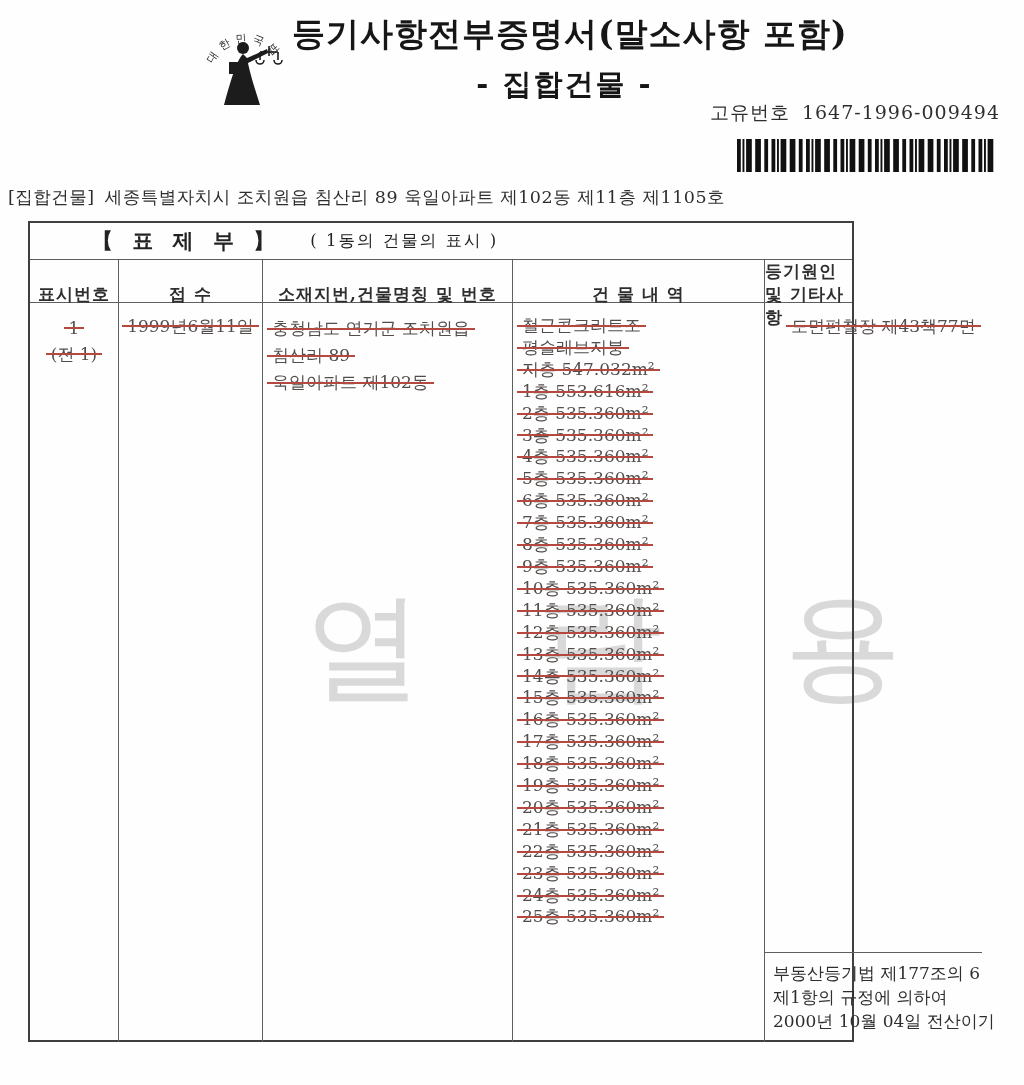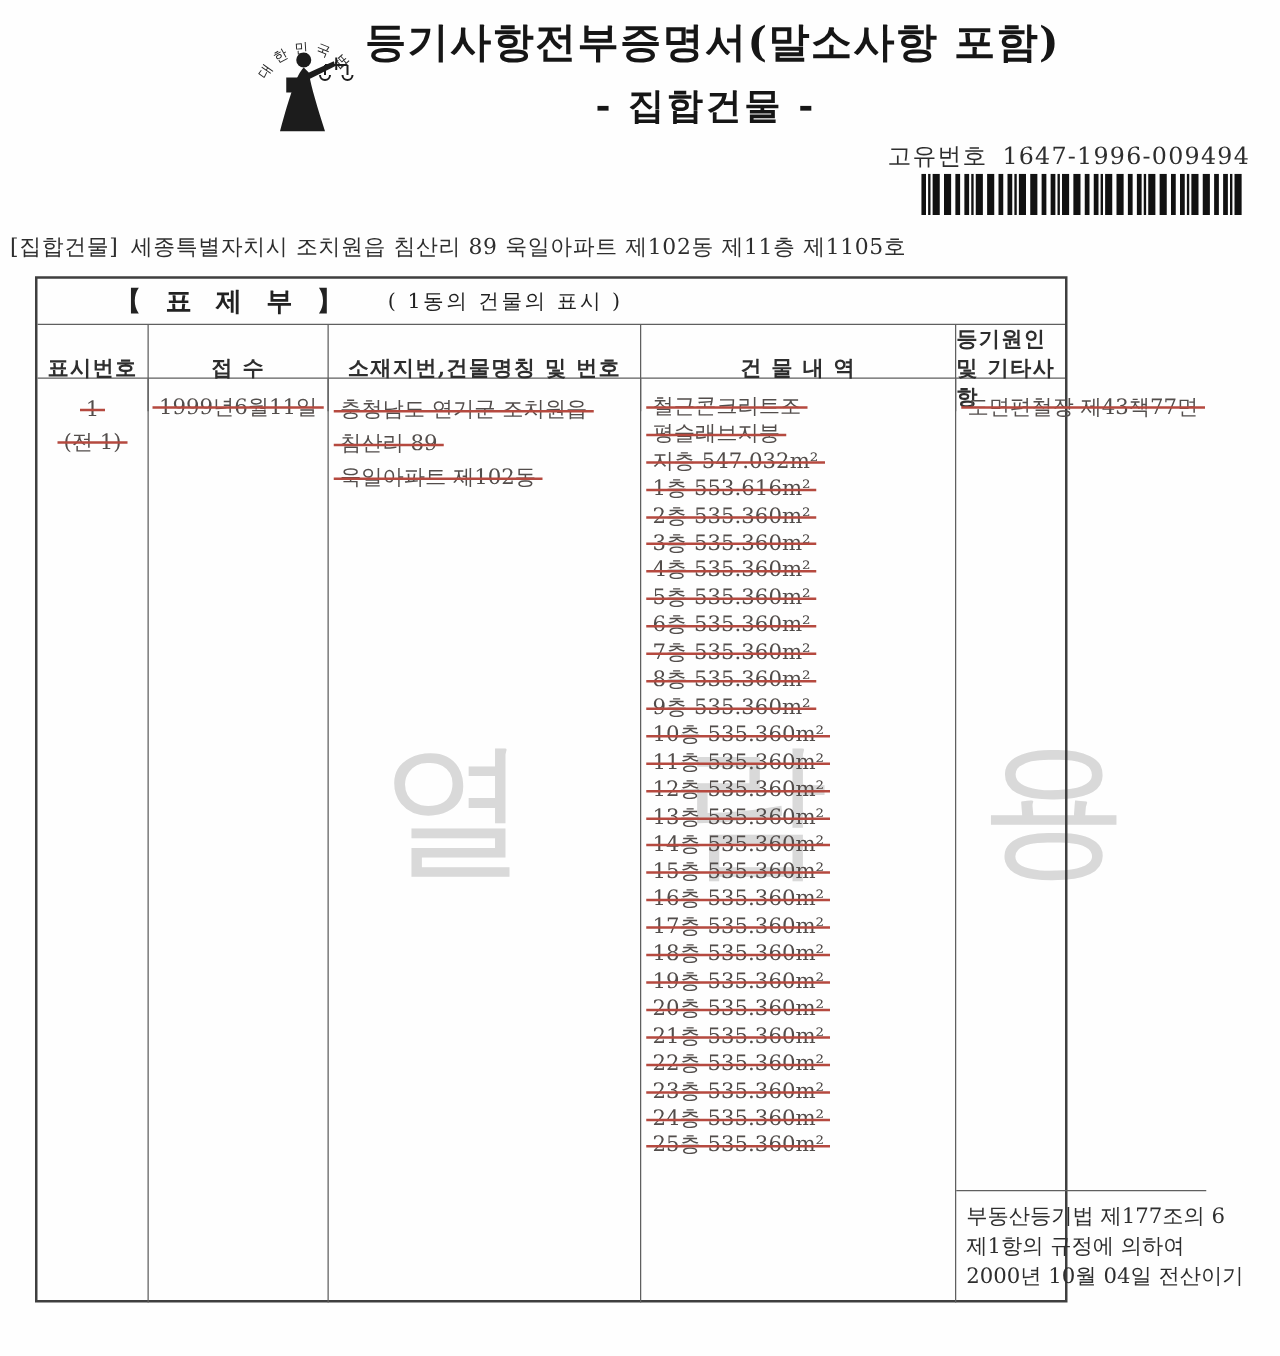--- a/index.html
+++ b/index.html
@@ -22,21 +22,21 @@
   }
 
   .content{position:relative;z-index:1;}
 
   
   .emblem{position:absolute;left:196px;top:12px;width:100px;height:100px;}
   .title-block{position:absolute;left:292px;top:12px;width:545px;text-align:center;color:#161616;}
   .doc-title{font-size:33px;font-weight:bold;letter-spacing:1px;white-space:nowrap;}
   .doc-subtitle{font-size:29px;font-weight:bold;margin-top:8px;letter-spacing:2px;}
 
-  .unique-row{position:absolute;top:112px;right:24px;font-size:19px;color:#2e2e2e;letter-spacing:1px;white-space:nowrap;}
+  .unique-row{position:absolute;top:100px;right:24px;font-size:19px;color:#2e2e2e;letter-spacing:1px;white-space:nowrap;}
   .unique-row .lbl{margin-right:12px;}
   .barcode{position:absolute;top:139px;right:24px;width:263px;height:33px;}
 
   .property-line{position:absolute;left:8px;top:185px;font-size:17.5px;color:#2e2e2e;white-space:nowrap;letter-spacing:.5px;}
   .property-line .cat{margin-right:10px;text-align:right;}
 
   
   .regtable{
     position:absolute;left:28px;top:221px;width:826px;height:821px;
     border:2px solid var(--line-dark);background:transparent;
@@ -54,21 +54,21 @@
 
   .hdr{height:42px;}
   .hdr>div{display:flex;align-items:center;justify-content:center;font-size:17px;color:#2e2e2e;letter-spacing:1px;font-weight:bold;}
 
   .bodyrow{height:740px;border-top:1.5px solid var(--line);}
   .cell{padding:12px 6px 0 6px;font-size:17px;line-height:22px;position:relative;}
   .cell.center{text-align:center;}
   .cell.no-cell{line-height:26px;}
   .cell.loc-cell{line-height:27px;padding-left:9px;white-space:nowrap;}
   .cell.bld-cell{line-height:21.9px;padding-left:9px;white-space:nowrap;}
-  .cell.cause-cell{padding-left:9px;white-space:nowrap;}
+  .cell.cause-cell{padding-left:26px;white-space:nowrap;}
 
   
   .struck{position:relative;color:#524d4b;display:inline-block;}
   .struck::after{
     content:"";position:absolute;left:-5px;right:-5px;top:50%;height:2px;
     background:var(--strike);transform:translateY(-1px);
   }
 
   .digitization-note{
     position:absolute;left:0;right:0;bottom:0;height:90px;

